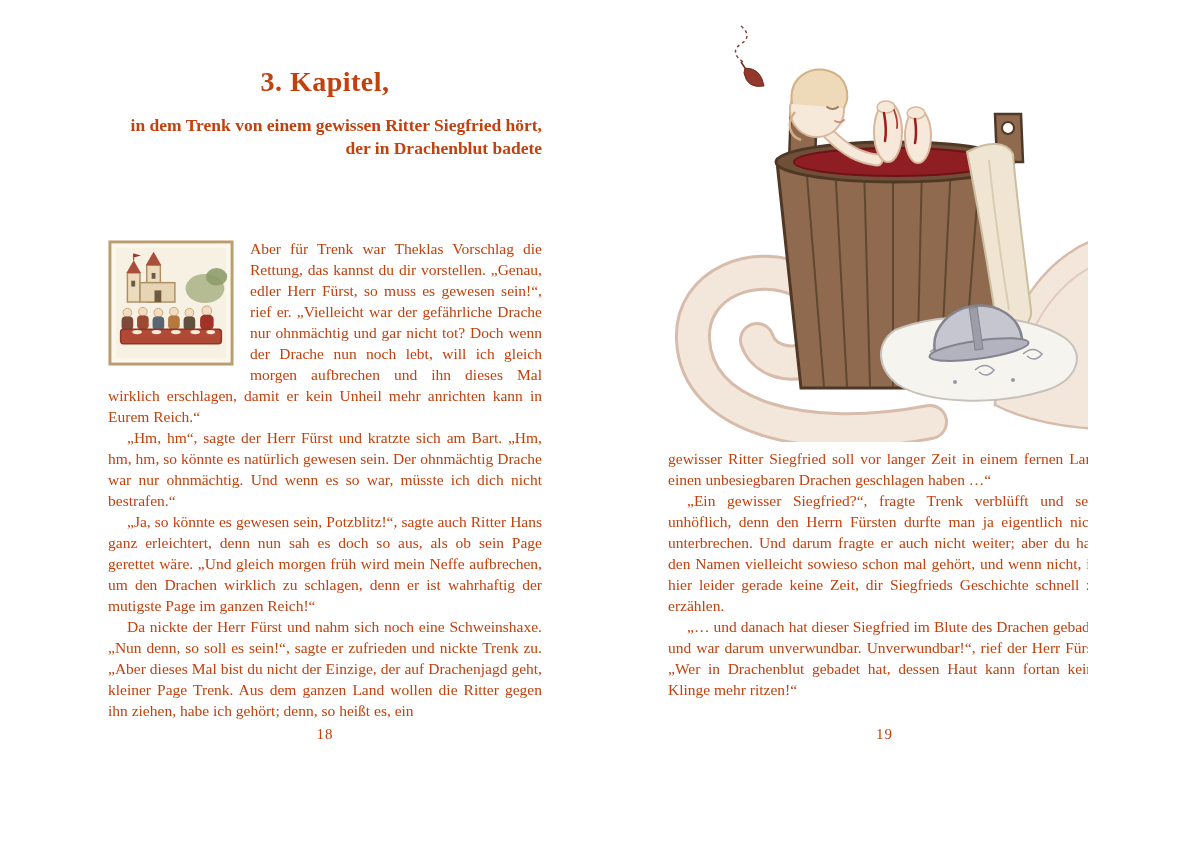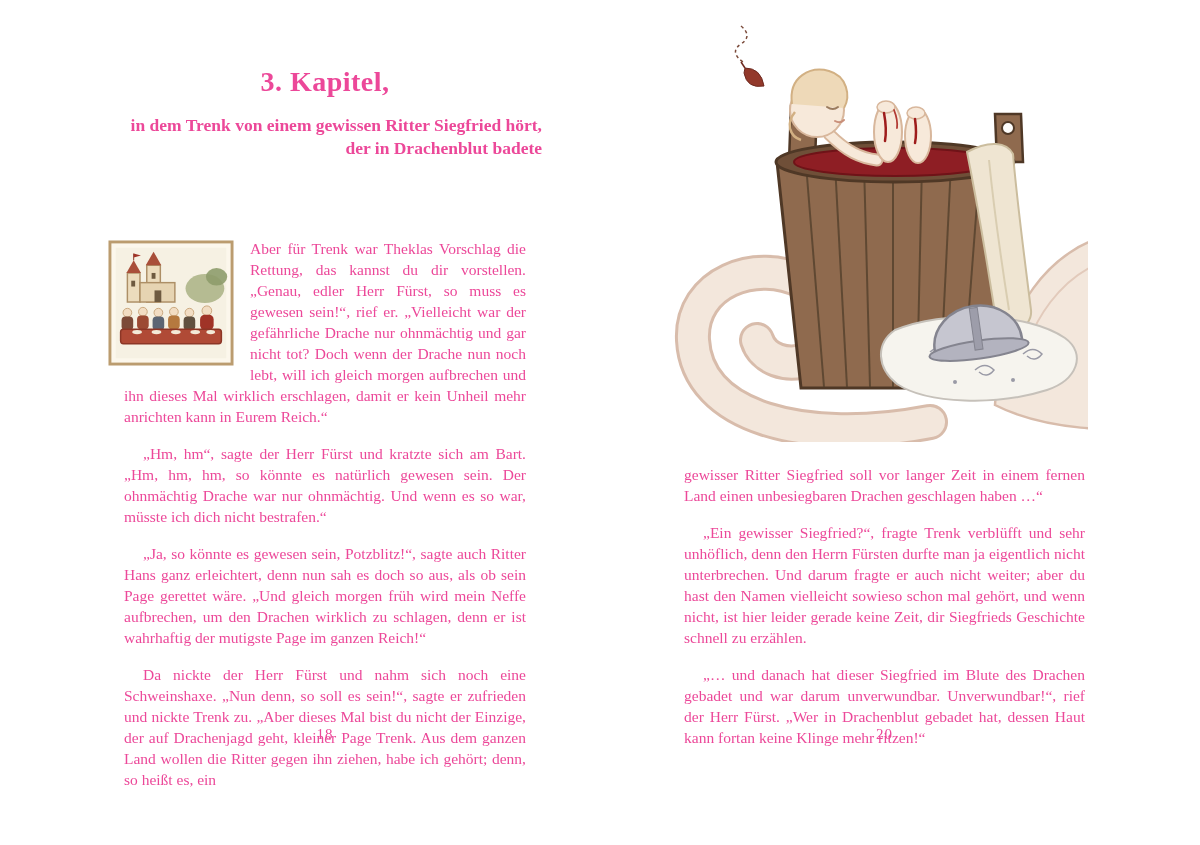--- a/index.html
+++ b/index.html
@@ -4,21 +4,21 @@
 <style>
   * { box-sizing: border-box; }
   html, body { margin: 0; padding: 0; background: #ffffff; }
   .spread {
     position: relative;
     width: 1088px;
     height: 845px;
     background: #ffffff;
     overflow: hidden;
     font-family: "Liberation Serif", "DejaVu Serif", serif;
-    color: #ec4899;
+    color: #c2410c;
   }
 
   
   .left-inner {
     position: absolute;
     left: 108px;
     top: 0;
     width: 434px;
   }
   .chapter-title {
@@ -37,21 +37,21 @@
     text-align: right;
   }
   .body-text {
     font-size: 15.5px;
     line-height: 21px;
     text-align: justify;
     hyphens: auto;
     -webkit-hyphens: auto;
   }
   .left-body { margin-top: 78px; }
-  .body-text p { margin: 16px; }
+  .body-text p { margin: 0; }
   .body-text p.indent { text-indent: 19px; }
   .mini-illo {
     float: left;
     width: 126px;
     height: 126px;
     margin: 2px 16px 4px 0;
   }
   .mini-illo svg { display: block; width: 100%; height: 100%; }
   .page-num {
     position: absolute;
@@ -246,16 +246,16 @@
           <rect x="328" y="298" width="8" height="42" fill="#9d9daa" stroke="#84848f" stroke-width="1"></rect>
         </g>
       </svg>
     </div>
 
     <div class="body-text right-body">
       <p>gewisser Ritter Siegfried soll vor langer Zeit in einem fernen Land einen unbesiegbaren Drachen geschlagen haben …“</p>
       <p class="indent">„Ein gewisser Siegfried?“, fragte Trenk verblüfft und sehr unhöflich, denn den Herrn Fürsten durfte man ja eigentlich nicht unterbrechen. Und darum fragte er auch nicht weiter; aber du hast den Namen vielleicht sowieso schon mal gehört, und wenn nicht, ist hier leider gerade keine Zeit, dir Siegfrieds Geschichte schnell zu erzählen.</p>
       <p class="indent">„… und danach hat dieser Siegfried im Blute des Drachen gebadet und war darum unverwundbar. Unverwundbar!“, rief der Herr Fürst. „Wer in Drachenblut gebadet hat, dessen Haut kann fortan keine Klinge mehr ritzen!“</p>
     </div>
-    <div class="page-num page-num-right">20</div>
+    <div class="page-num page-num-right">19</div>
   </section>
 
 </div>
 
 </body></html>

